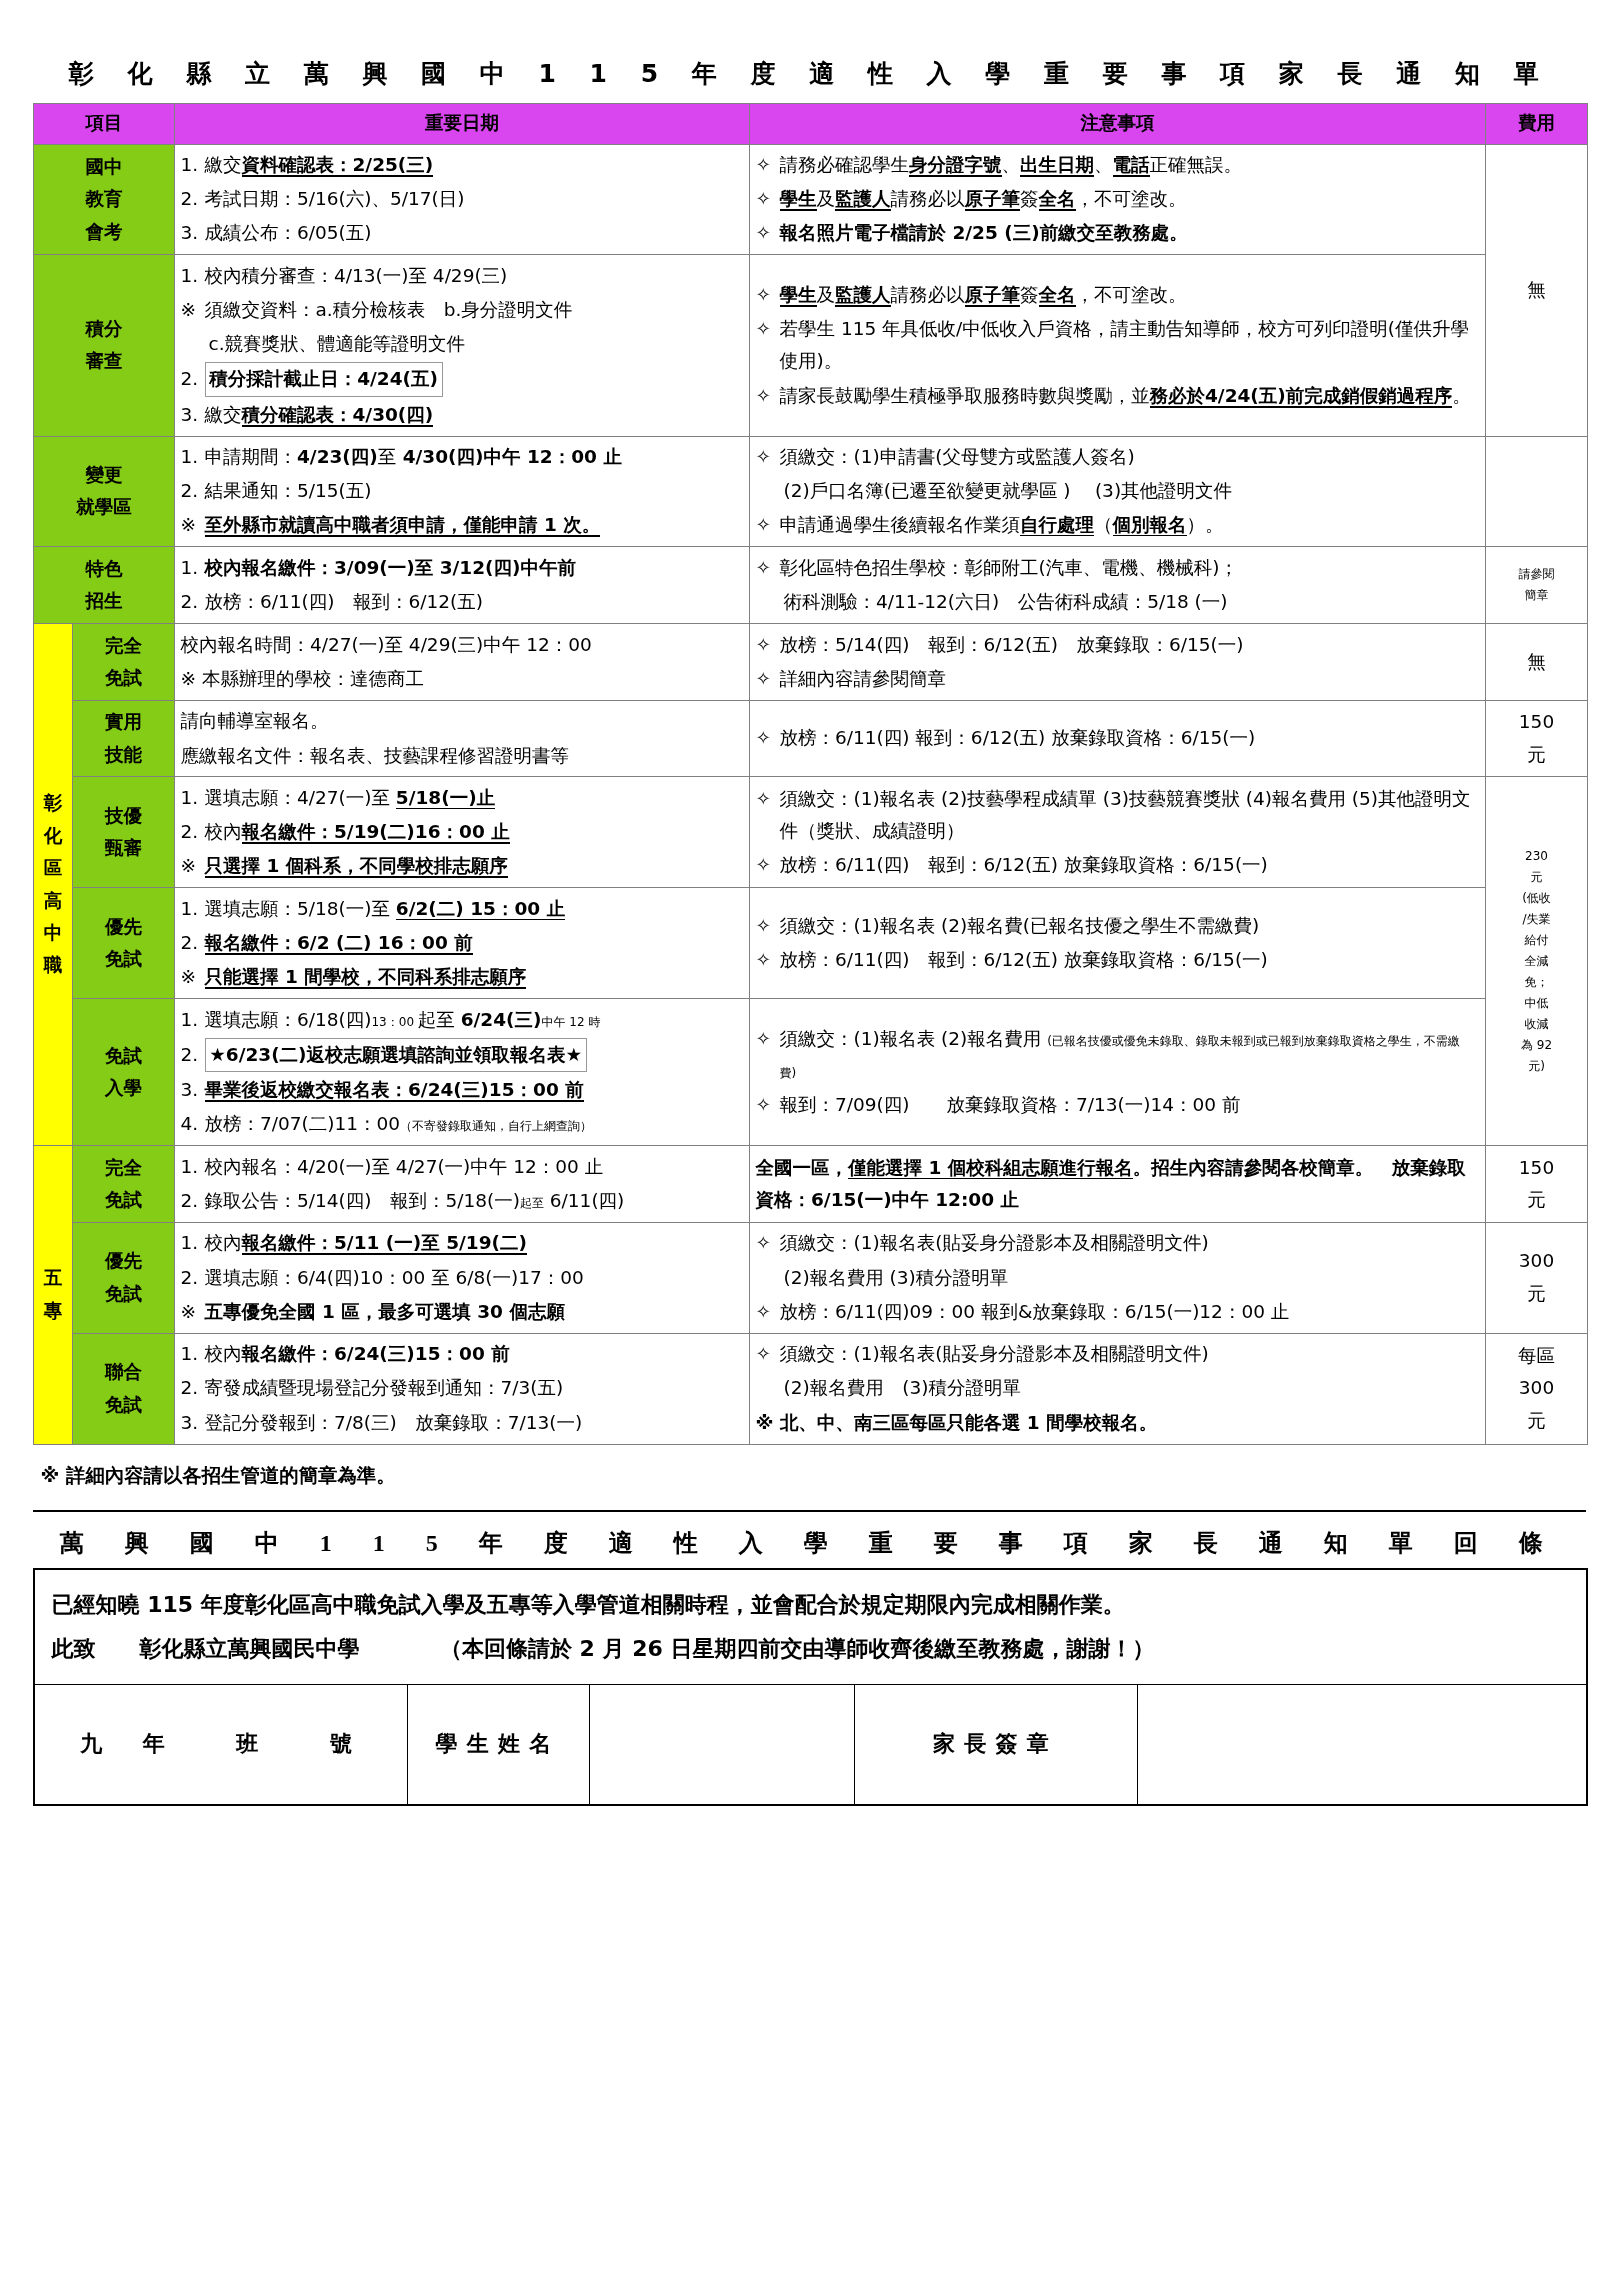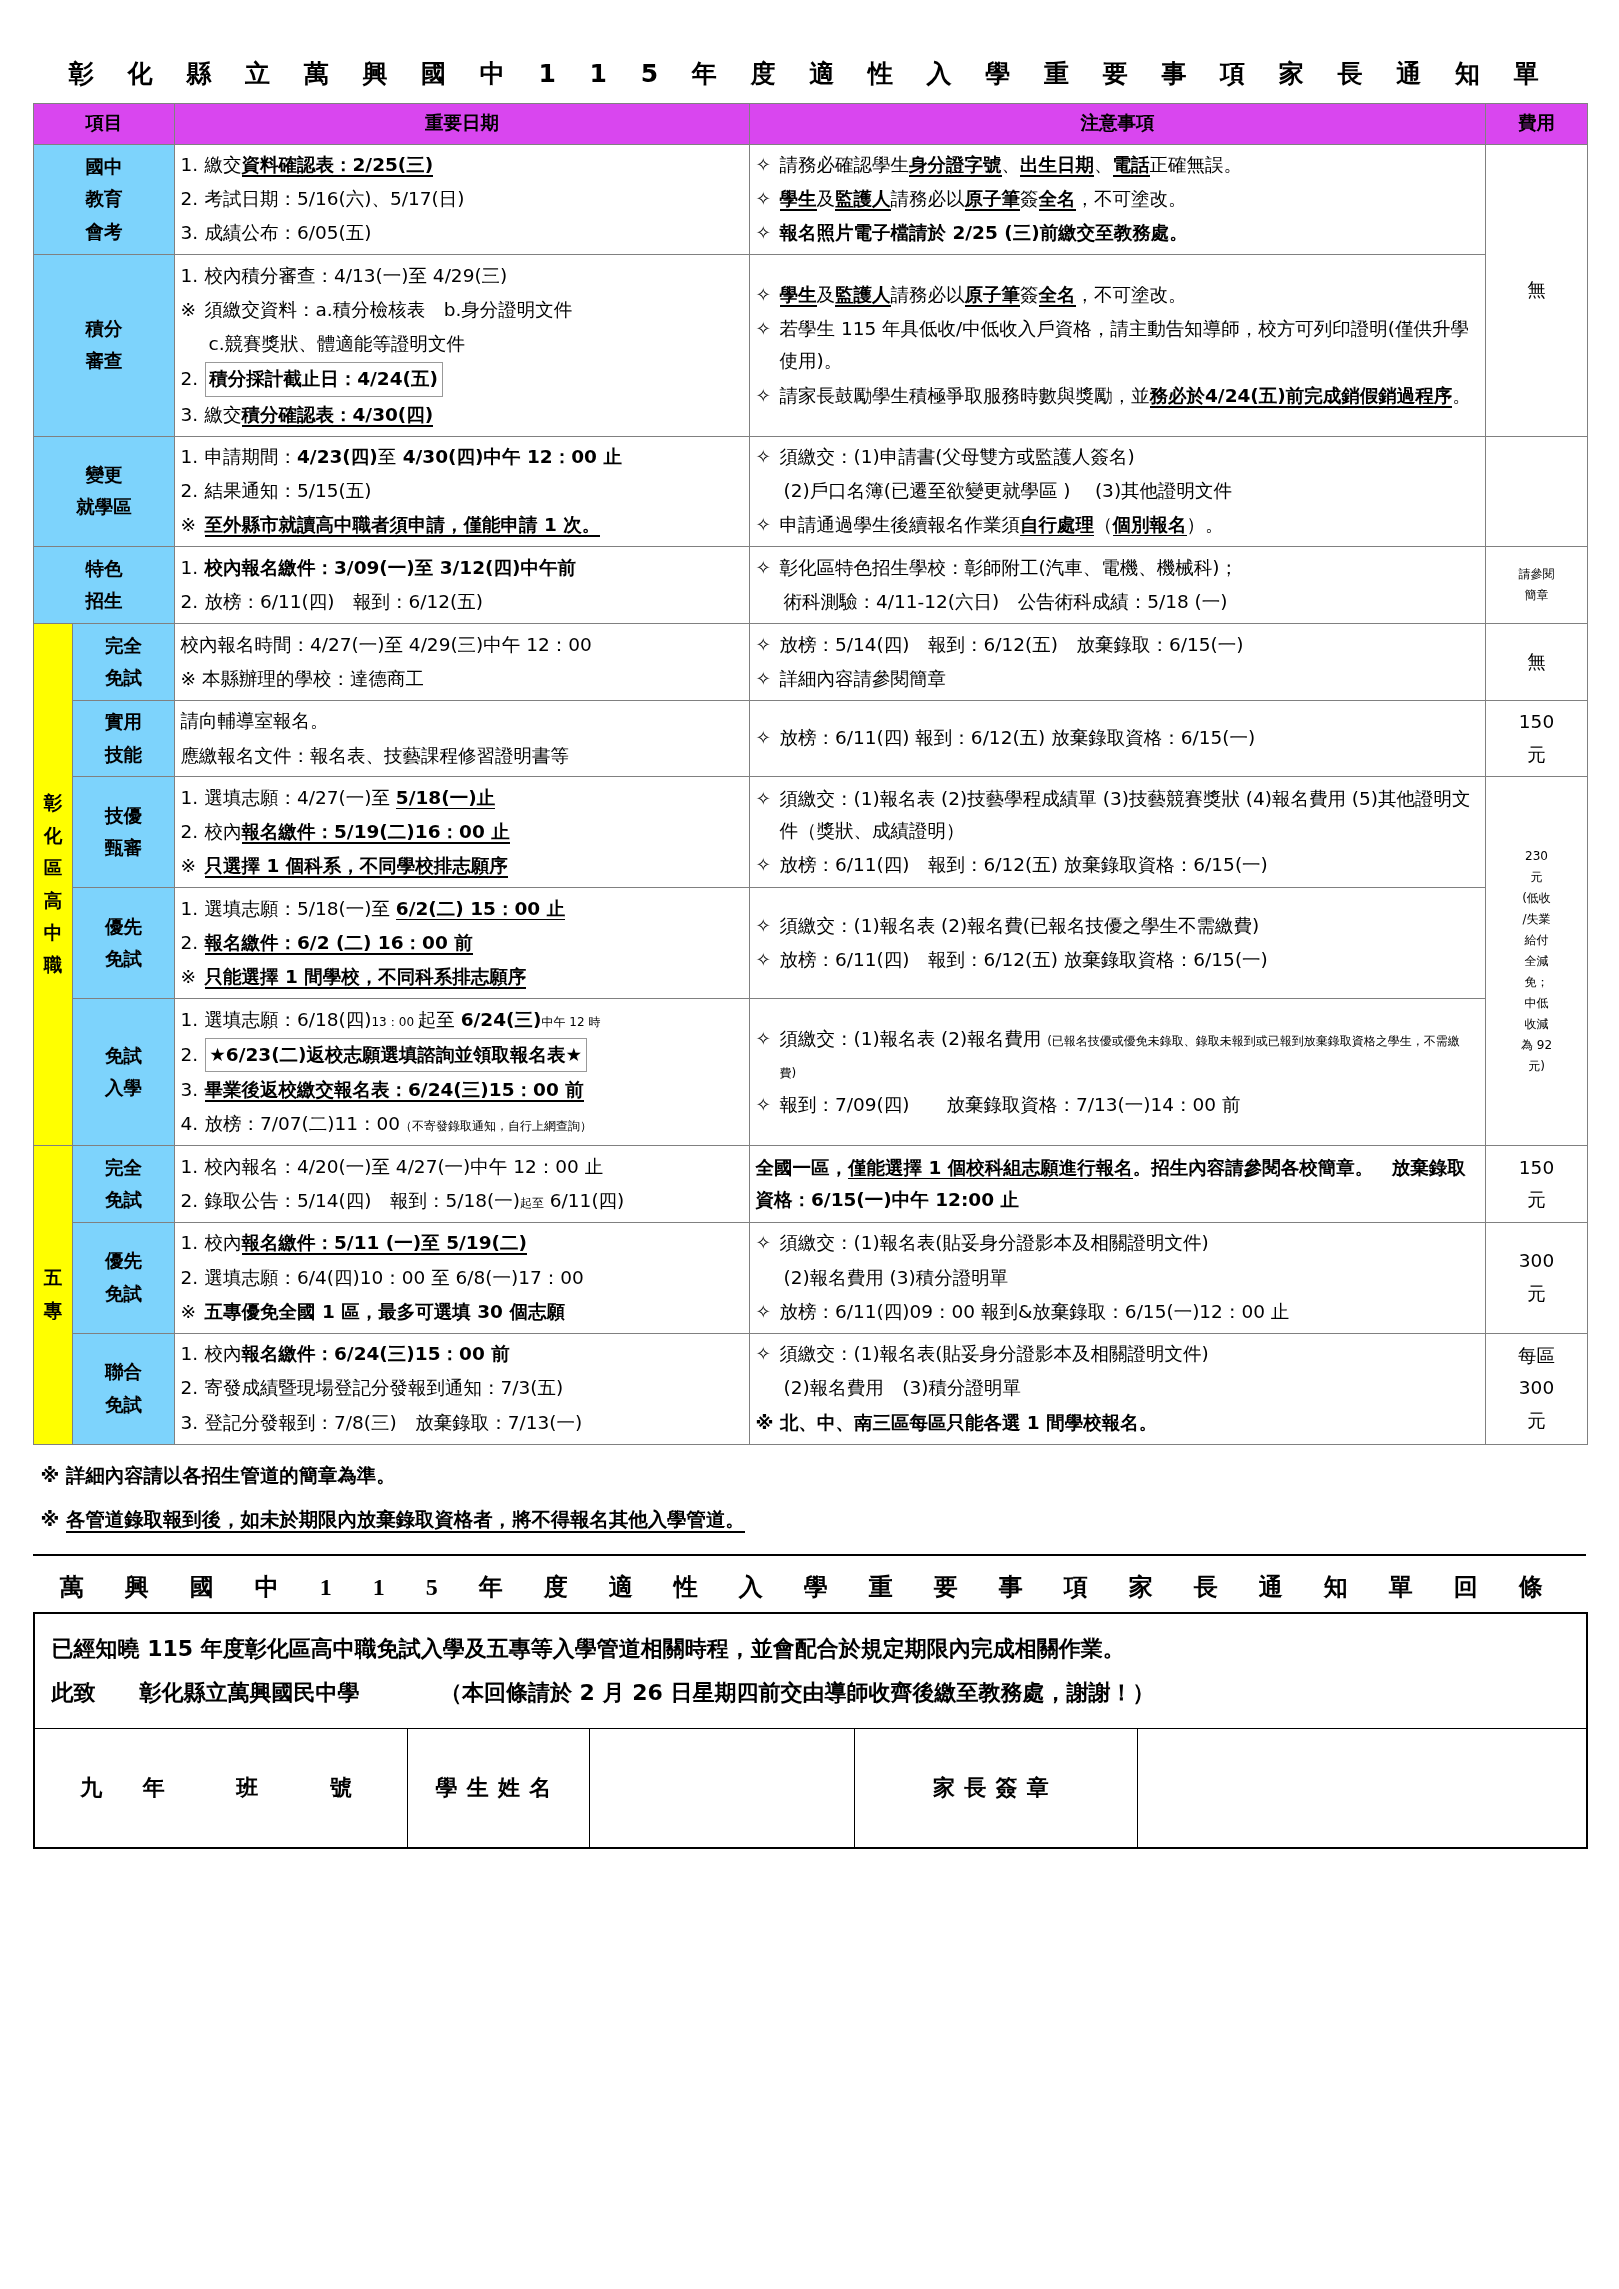--- a/index.html
+++ b/index.html
@@ -46,21 +46,21 @@
     border: 1.8px solid #000;
   }
   .hdr {
     background: #d946ef;
     font-weight: bold;
     text-align: center;
     font-size: 21px;
     padding: 6.5px 3.7px;
   }
   .cat {
-    background: #7dd3fc;
+    background: #84cc16;
     font-weight: bold;
     text-align: center;
     font-size: 21px;
     line-height: 1.85;
     padding: 3.7px 1.8px;
   }
   .catv {
     background: #FFFF00;
     font-weight: bold;
     text-align: center;
@@ -427,21 +427,20 @@
         <span>每區</span>
         <span>300</span>
         <span>元</span>
       </td>
     </tr>
   </tbody>
     </table>
 
   <div class="footnotes">
     <div class="fn">※ 詳細內容請以各招生管道的簡章為準。</div>
-    <div class="fn">※ <span class="fnu">各管道錄取報到後，如未於期限內放棄錄取資格者，將不得報名其他入學管道。</span></div>
   </div>
 
   <div class="sep"></div>
 
   <div class="reply-title">萬 興 國 中 1 1 5 年 度 適 性 入 學 重 要 事 項 家 長 通 知 單 回 條</div>
 
   <table class="reply">
     <colgroup>
       <col style="width:373px">
       <col style="width:182px">

